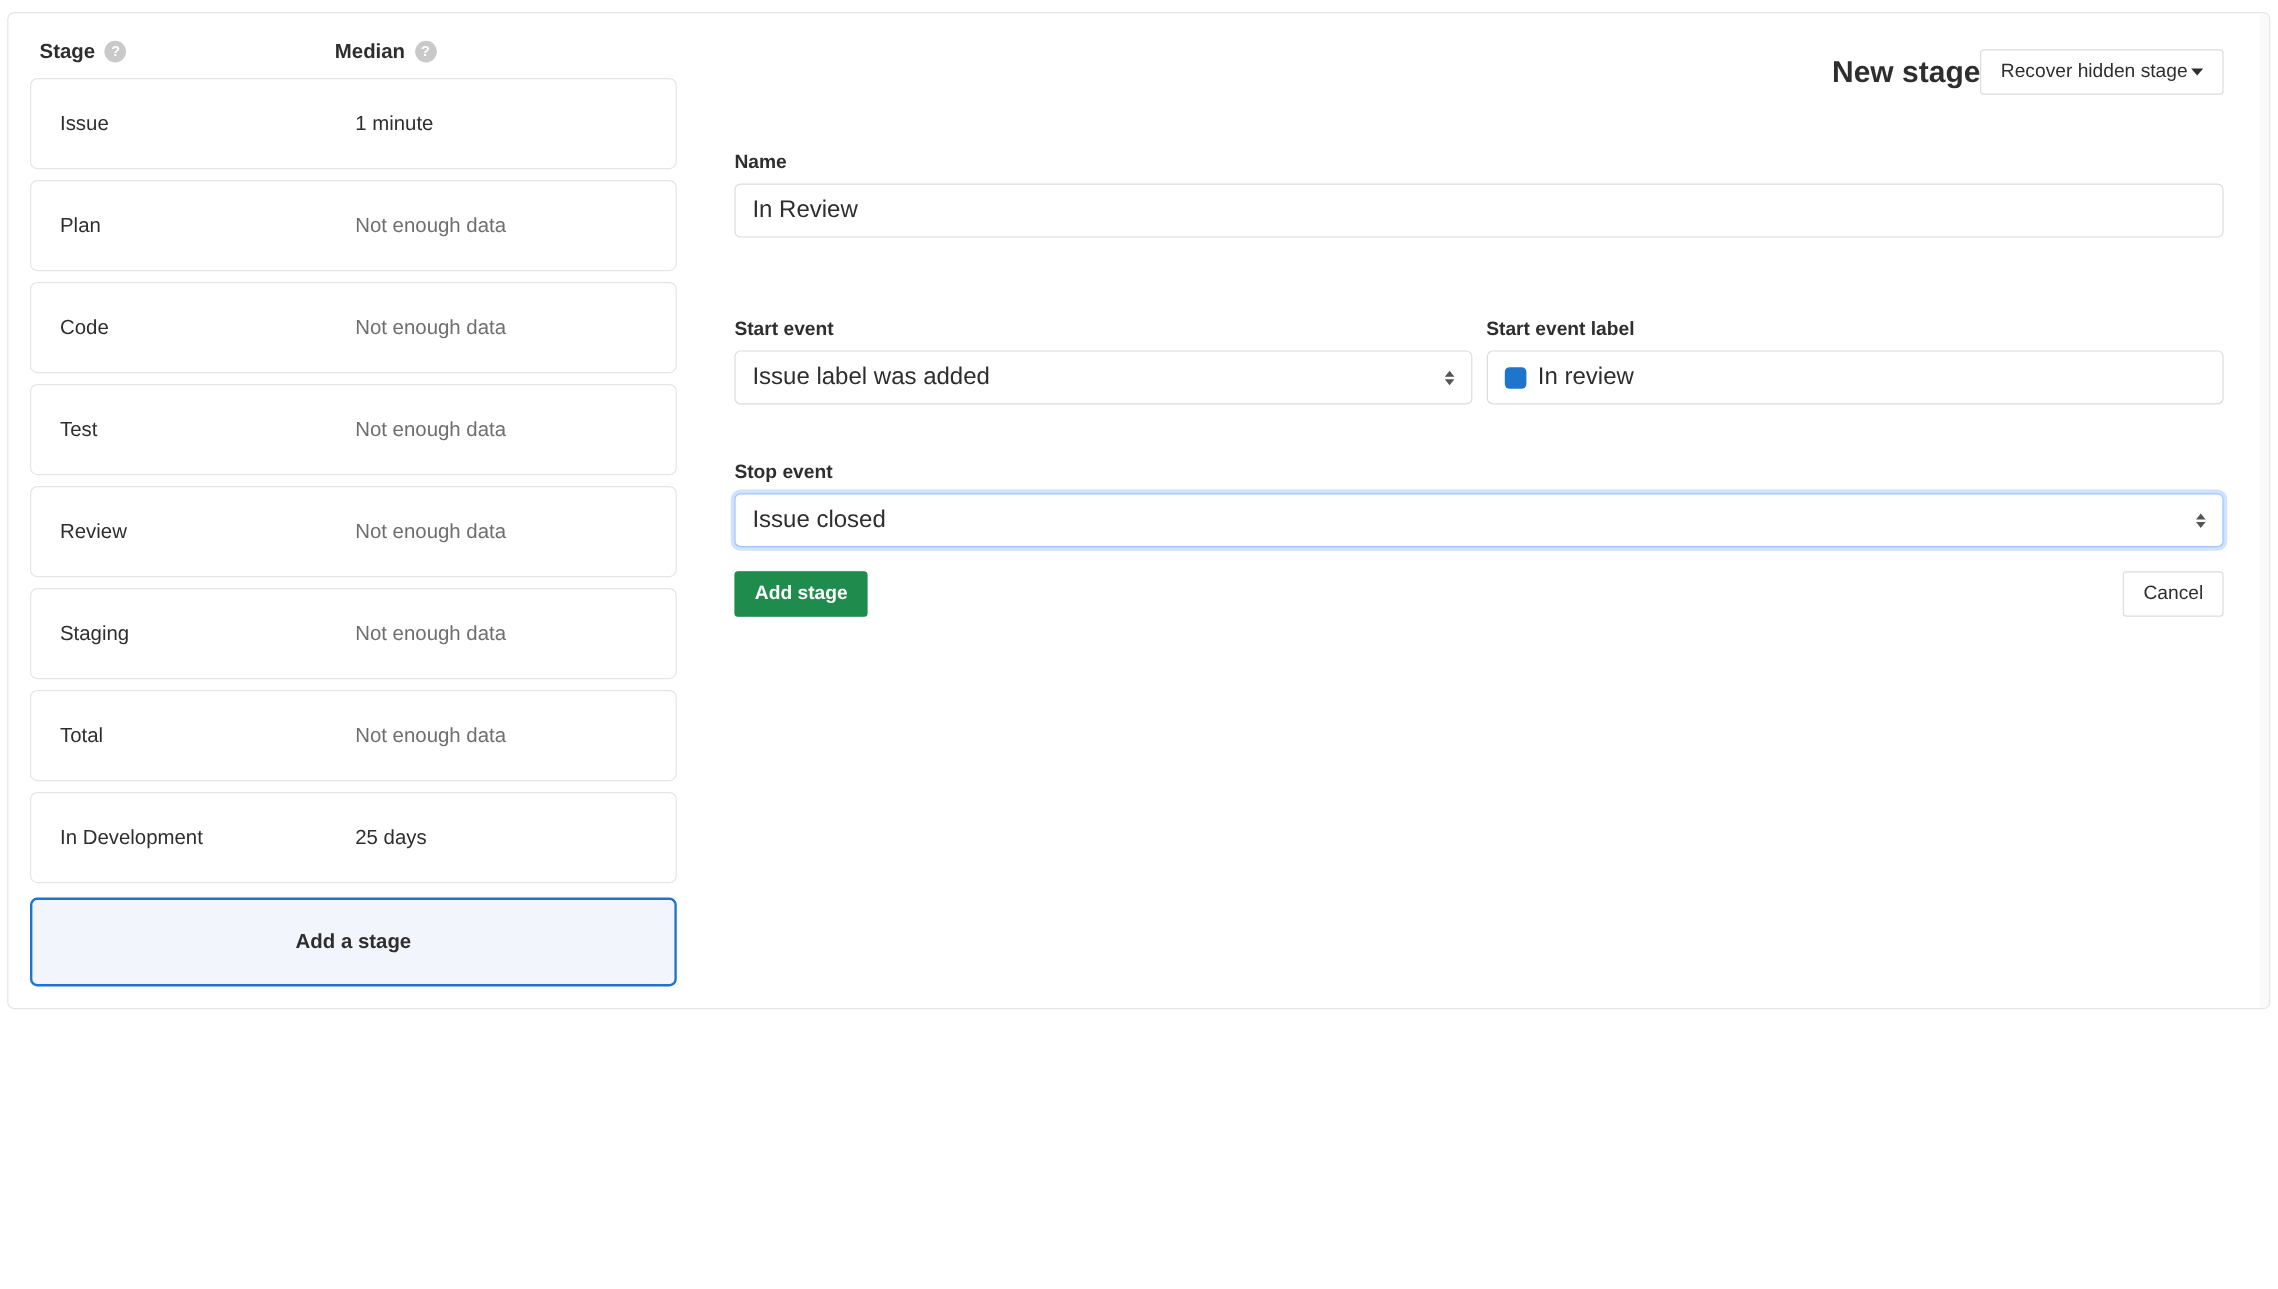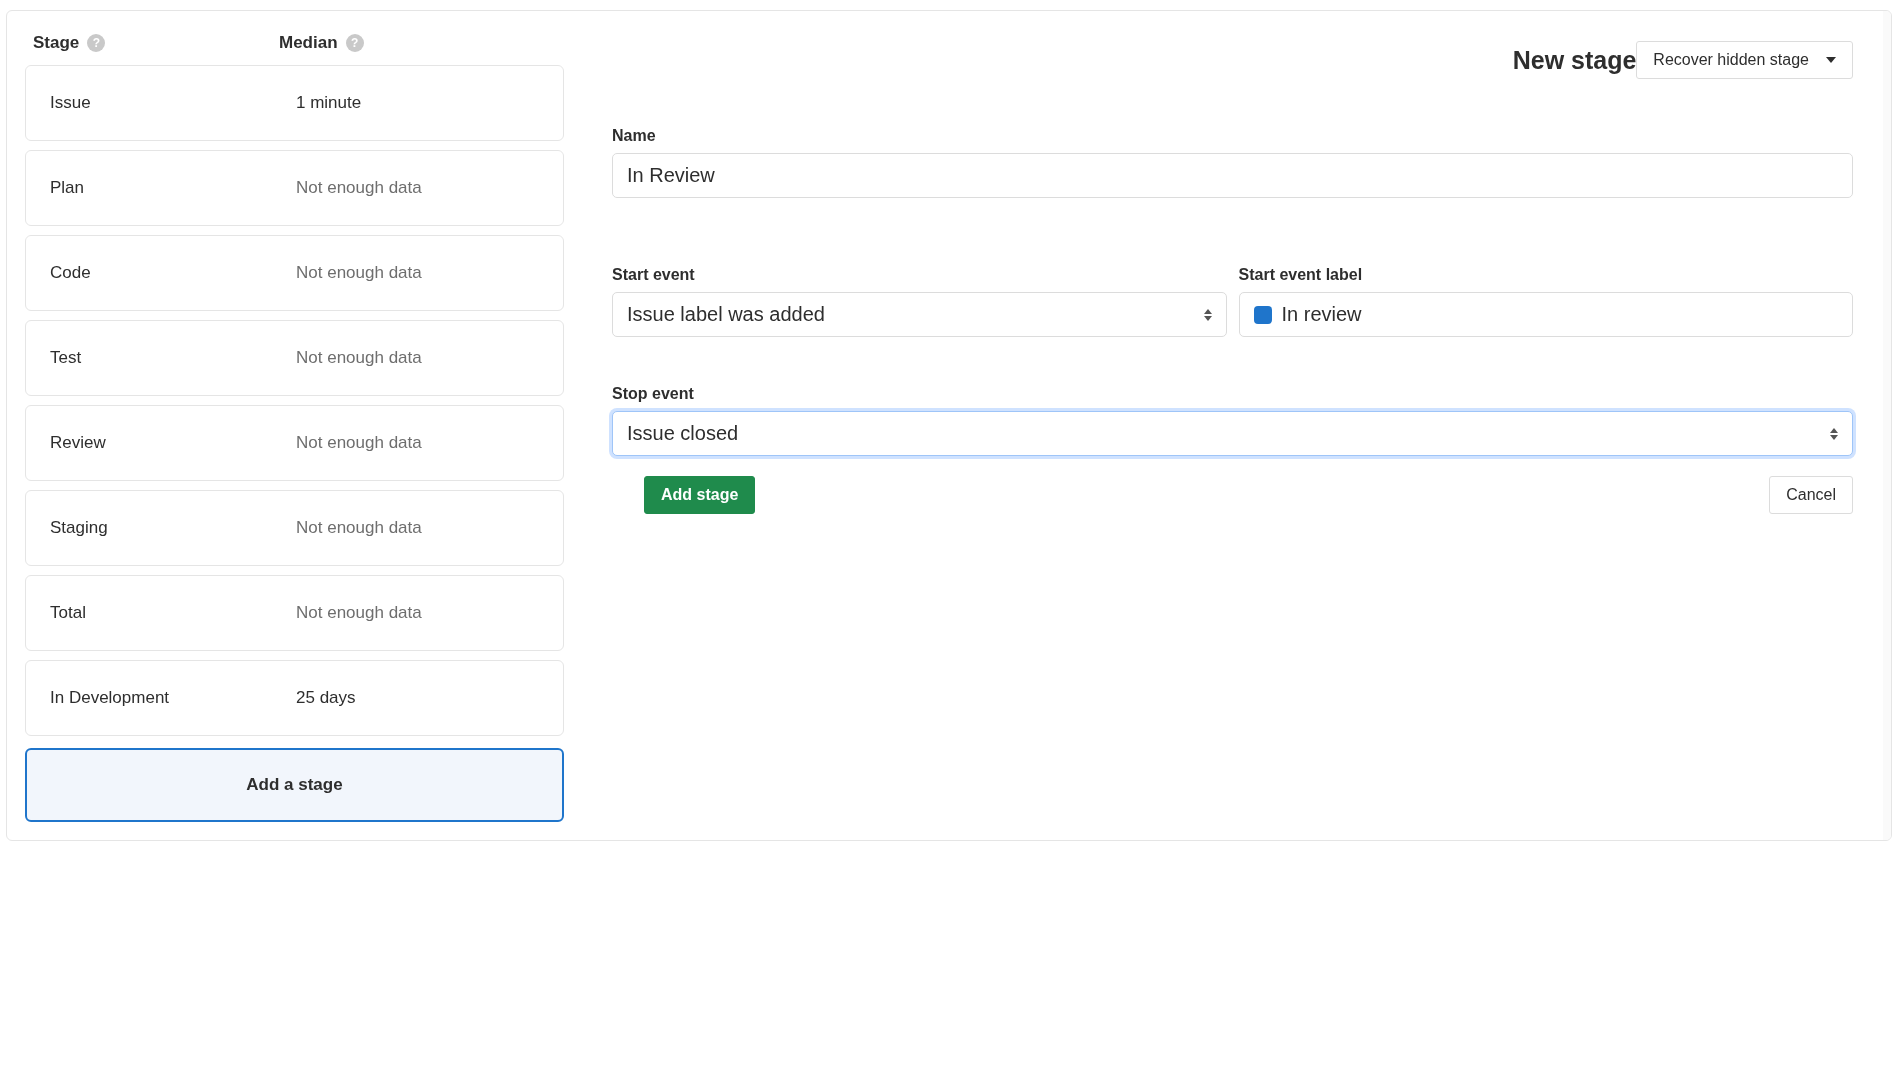--- a/index.html
+++ b/index.html
@@ -64,21 +64,21 @@
     cursor:pointer;
     margin-top:12px;
   }
   
   .form-header {
     display:flex; justify-content:flex-end; align-items:center;
     margin-bottom: 18px;
   }
   .form-title { font-size:25px; font-weight:700; }
   .btn {
-    display:inline-flex; align-items:center; gap:17px;
+    display:inline-flex; align-items:center; gap:3px;
     border:1px solid #dcdcdc; background:#fff;
     border-radius:3px; padding:9px 16px; font-size:16px;
     cursor:pointer; color:#2e2e2e;
   }
   .btn-primary {
     background:#1f8b4c; border-color:#1f8b4c; color:#fff; font-weight:600;
   }
   .chevron-down {
     width:0;height:0;border-left:5px solid transparent;border-right:5px solid transparent;
     border-top:6px solid #2e2e2e;
@@ -106,21 +106,21 @@
   }
   .select.focused {
     border-color:#9fc5f8;
     box-shadow:0 0 0 3px #cfe2ff;
   }
   .label-picker { display:flex; align-items:center; gap:10px; cursor:pointer; }
   .label-swatch {
     width:18px; height:18px; border-radius:4px; background:#1f75cb;
   }
   .form-actions {
-    display:flex; justify-content:space-between; margin-top:20px;margin-left:32px;
+    display:flex; justify-content:space-between; margin-top:20px;
   }
 </style>
 </head>
 <body>
 
 <div class="card">
 
   <div class="left-pane">
     <div class="headers">
       <div class="col-stage">

